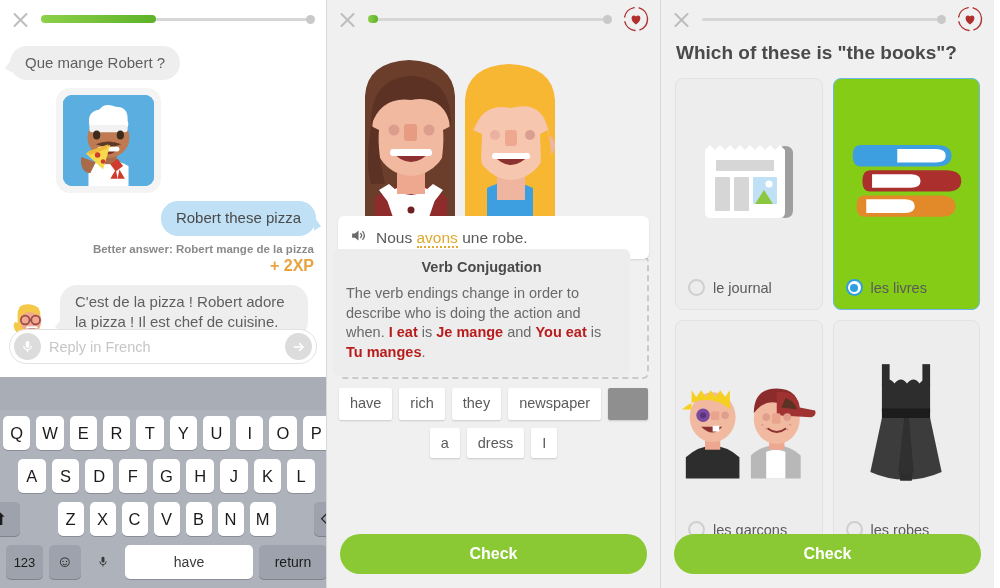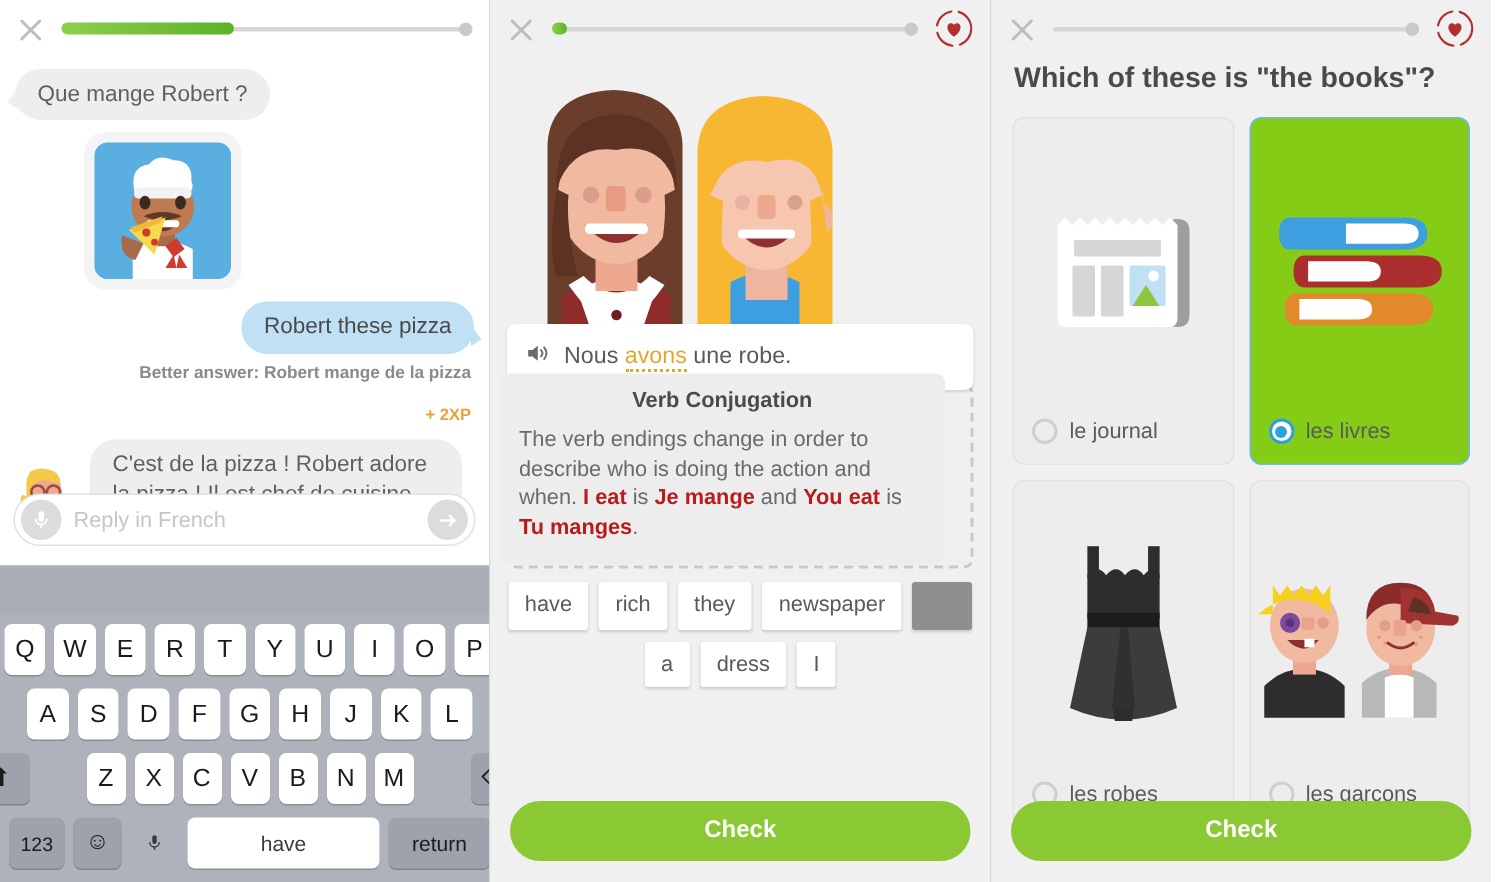--- a/index.html
+++ b/index.html
@@ -55,21 +55,21 @@
     transform: skewY(18deg);
   }
 
   .img-card {
     width: 105px; height: 105px; background: #f4f4f4; border-radius: 14px;
     padding: 7px; margin: 8px 0 4px 46px;
   }
   .img-inner { width: 100%; height: 100%; border-radius: 9px; overflow: hidden; background: #5aaee0; }
 
   .better { text-align: right; font-size: 11.5px; color: #8a8a8a; font-weight: bold; margin-top: 7px; padding-right: 2px;}
-  .xp { text-align: right; font-size: 11px; color: #e8a33d; font-weight: bold; margin-top: 16px; padding-right: 2px;}
+  .xp { text-align: right; font-size: 16px; color: #e8a33d; font-weight: bold; margin-top: 2px; padding-right: 2px;}
 
   .npc-row { display: flex; align-items: flex-end; gap: 12px; margin-top: 10px; }
   .avatar { width: 38px; height: 38px; flex: 0 0 auto; }
 
   .reply-bar {
     position: absolute; left: 9px; right: 9px; top: 329px; height: 35px;
     border: 1.5px solid #e2e2e2; border-radius: 18px; background: #fff;
     display: flex; align-items: center; padding: 0 4px; gap: 8px;
   }
   .mic-btn { width: 27px; height: 27px; border-radius: 50%; background: #dcdcdc;
@@ -453,38 +453,20 @@
           </svg>
         </div>
         <div class="card-foot">
           <span class="radio on"></span>
           <span class="card-label">les livres</span>
         </div>
       </div>
 
       <div class="card">
         <div class="card-art">
-          <svg viewBox="0 0 110 130" width="106" height="130">
-            <rect x="30" y="6" width="8" height="22" fill="#2d2d2d"></rect>
-            <rect x="72" y="6" width="8" height="22" fill="#2d2d2d"></rect>
-            <path d="M30 26 q7 -8 13 0 q7 -8 13 0 q7 -8 13 0 q7 -8 11 0 L80 56 H30 Z" fill="#2d2d2d"></path>
-            <rect x="30" y="52" width="50" height="12" fill="#1c1c1c"></rect>
-            <path d="M30 62 L18 118 q18 8 37 8 q19 0 37 -8 L80 62 Z" fill="#3c3c3c"></path>
-            <path d="M53 62 L47 118 q8 3 16 0 L58 62 Z" fill="#303030"></path>
-            <path d="M48 118 q7 3 14 0 l-1 9 h-12 Z" fill="#2d2d2d"></path>
-          </svg>
-        </div>
-        <div class="card-foot">
-          <span class="radio"></span>
-          <span class="card-label">les robes</span>
-        </div>
-      </div>
-
-      <div class="card">
-        <div class="card-art">
           <svg viewBox="0 0 140 120" width="134" height="120">
 
             <path d="M72 120 V96 q10 -10 26 -11 q16 1 26 11 V120 Z" fill="#b8b8b8"></path>
             <path d="M88 120 V92 q10 -4 20 0 V120 Z" fill="#ffffff"></path>
             <rect x="91" y="70" width="16" height="20" fill="#eda88f"></rect>
             <ellipse cx="99" cy="58" rx="24" ry="26" fill="#f2b9a1"></ellipse>
             <path d="M75 52 q0 -26 24 -26 q24 0 24 26 q-10 -14 -24 -11 q-14 -3 -24 11Z" fill="#8c2b2b"></path>
             <path d="M99 30 q22 -2 24 16 l16 3 q2 5 -4 7 l-36 -2 Z" fill="#a03232"></path>
             <path d="M108 36 q10 3 12 12 l-16 -2Z" fill="#5b3224"></path>
             <circle cx="88" cy="56" r="4" fill="#e09f8d"></circle>
@@ -506,18 +488,36 @@
             <circle cx="45" cy="54" r="4" fill="#e09f8d"></circle>
             <path d="M20 66 q12 12 22 0 Z" fill="#8c3030"></path>
             <rect x="32" y="65" width="7" height="6" fill="#ffffff"></rect>
           </svg>
         </div>
         <div class="card-foot">
           <span class="radio"></span>
           <span class="card-label">les garçons</span>
         </div>
       </div>
+
+      <div class="card">
+        <div class="card-art">
+          <svg viewBox="0 0 110 130" width="106" height="130">
+            <rect x="30" y="6" width="8" height="22" fill="#2d2d2d"></rect>
+            <rect x="72" y="6" width="8" height="22" fill="#2d2d2d"></rect>
+            <path d="M30 26 q7 -8 13 0 q7 -8 13 0 q7 -8 13 0 q7 -8 11 0 L80 56 H30 Z" fill="#2d2d2d"></path>
+            <rect x="30" y="52" width="50" height="12" fill="#1c1c1c"></rect>
+            <path d="M30 62 L18 118 q18 8 37 8 q19 0 37 -8 L80 62 Z" fill="#3c3c3c"></path>
+            <path d="M53 62 L47 118 q8 3 16 0 L58 62 Z" fill="#303030"></path>
+            <path d="M48 118 q7 3 14 0 l-1 9 h-12 Z" fill="#2d2d2d"></path>
+          </svg>
+        </div>
+        <div class="card-foot">
+          <span class="radio"></span>
+          <span class="card-label">les robes</span>
+        </div>
+      </div>
     </div>
 
     <button class="check-btn">Check</button>
   </div>
 
 </div>
 
 </body></html>

